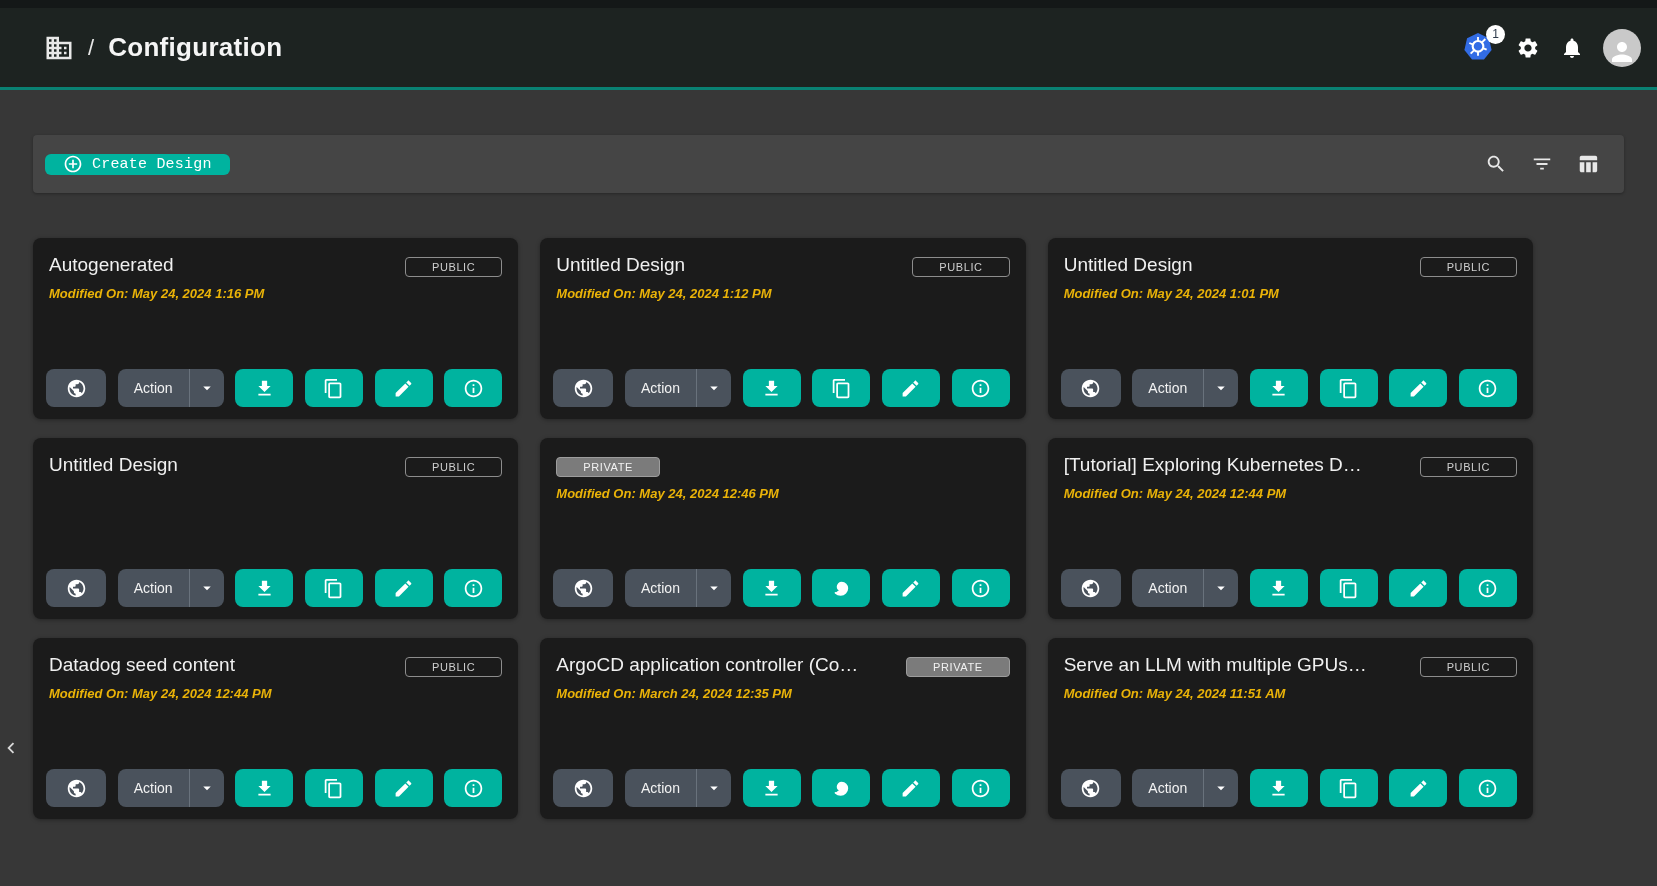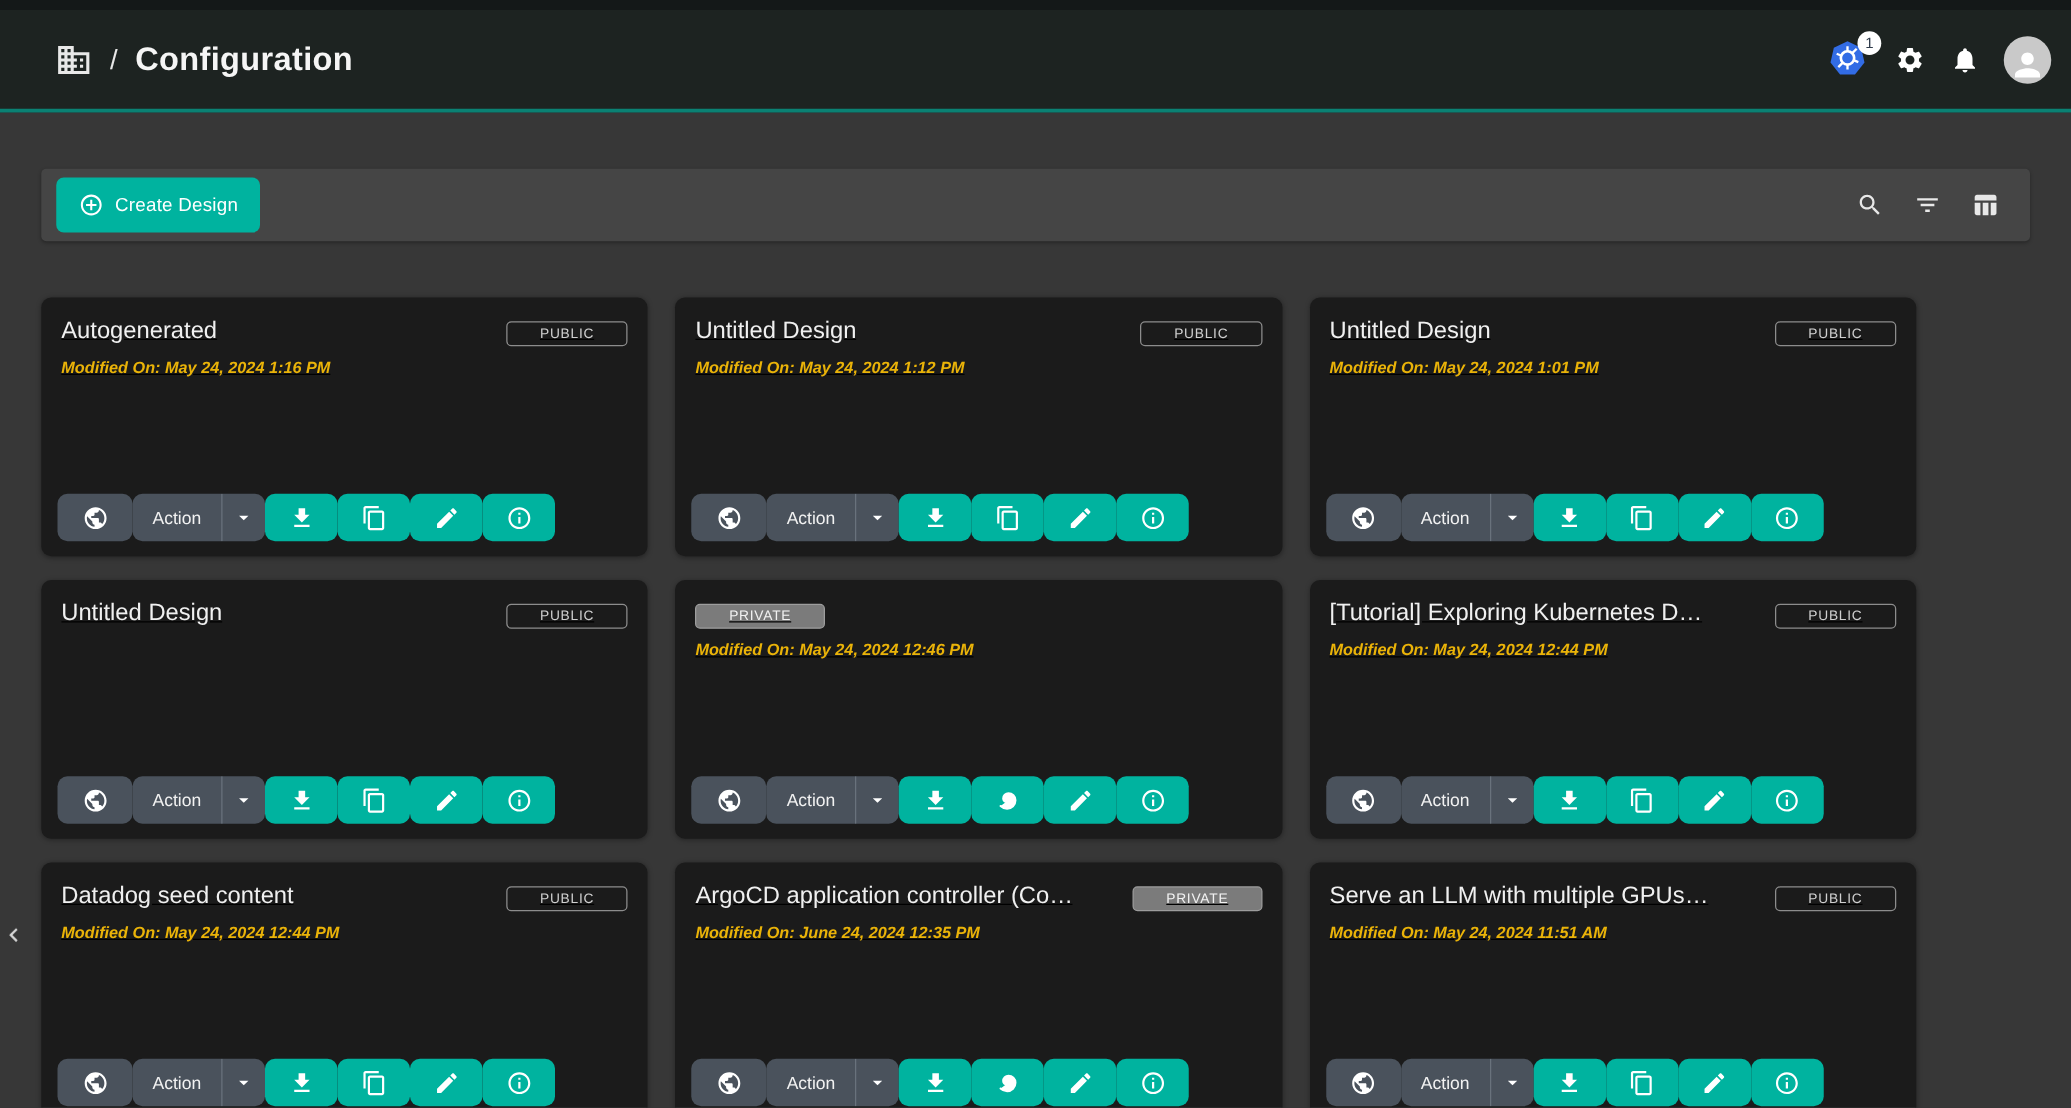--- a/index.html
+++ b/index.html
@@ -22,44 +22,44 @@
     background:#fff; color:#2f3b4b; border-radius:50%; font-size:12px; font-weight:400;
     display:flex; align-items:center; justify-content:center; }
   .avatar { width:38px; height:38px; border-radius:50%; background:#c9c9c9;
     display:flex; align-items:flex-end; justify-content:center; overflow:hidden; cursor:pointer; }
   .avatar svg { width:30px; height:30px; fill:#ffffff; }
 
   
   .toolbar { margin:45px 33px 0 33px; height:58px; background:#454545; border-radius:4px;
     display:flex; align-items:center; padding:0 24px 0 12px; gap:20px;
     box-shadow:0 1px 3px rgba(0,0,0,.3); }
-  .btn-teal { display:flex; align-items:center; gap:9px; height:44px; padding:0 18px;
+  .btn-teal { display:flex; align-items:center; gap:9px; height:21px; padding:0 18px;
     background:var(--accent); border:none; border-radius:6px; color:#fff;
-    font-size:15px; font-family:Liberation Sans, sans-serif; cursor:pointer; letter-spacing:.2px; }
+    font-size:15px; font-family:Liberation Mono, monospace; cursor:pointer; letter-spacing:.2px; }
   .btn-teal svg { width:20px; height:20px; fill:#fff; }
   .toolbar-right { margin-left:auto; display:flex; align-items:center; gap:22px; }
   .ticon { width:24px; height:24px; cursor:pointer; display:flex; align-items:center; justify-content:center; }
   .ticon svg { width:22px; height:22px; fill:#e8e8e8; }
 
   
   .grid { margin:45px 124px 0 33px; display:grid;
     grid-template-columns:repeat(3,1fr); column-gap:22px; row-gap:19px; }
-  .card { position:relative; height:207px; background:#1b1b1b; border-radius:8px;
-    padding:16px 16px 0 16px; box-shadow:0 1px 4px rgba(0,0,0,.35);text-decoration:underline; }
+  .card { position:relative; height:181px; background:#1b1b1b; border-radius:8px;
+    padding:16px 16px 0 16px; box-shadow:0 1px 4px rgba(0,0,0,.35); }
   .card-top { display:flex; justify-content:space-between; align-items:flex-start; }
   .card-title { font-size:19px; color:#f0f0f0; font-weight:400; max-width:345px;
     white-space:nowrap; overflow:hidden; }
   .badge { flex:none; margin-top:3px; font-size:11px; letter-spacing:.6px; padding:3px 26px;
     border-radius:4px; font-weight:400; }
   .badge-public { border:1px solid #8d8d8d; color:#cfcfcf; background:transparent; }
   .badge-private { border:1px solid #9d9d9d; color:#f2f2f2; background:#7b7b7b; }
   .modified { margin-top:9px; font-size:13px; font-style:italic; font-weight:600; color:#eab308; }
 
   .actions { position:absolute; left:13px; right:16px; bottom:12px;
-    display:flex; justify-content:flex-start; align-items:center; }
+    display:flex; justify-content:space-between; align-items:center; }
   .abtn { height:38px; border:none; border-radius:8px; cursor:pointer;
     display:flex; align-items:center; justify-content:center; }
   .abtn svg { width:21px; height:21px; fill:#fff; }
   .abtn-gray { background:#4a525c; width:60px; }
   .abtn-teal { background:var(--accent); width:58px; }
   .action-split { width:106px; background:#4a525c; padding:0; overflow:hidden; }
   .action-split .lbl { flex:1; color:#f2f2f2; font-size:14px; text-align:center; }
   .action-split .div { width:1px; align-self:stretch; background:#69727c; }
   .action-split .caret { width:34px; display:flex; align-items:center; justify-content:center; }
   .action-split .caret svg { width:18px; height:18px; }
@@ -454,21 +454,21 @@
           </svg>
       </button>
     </div>
   </div>
 
   <div class="card">
     <div class="card-top">
       <span class="card-title">ArgoCD application controller (Co…</span>
       <span class="badge badge-private">PRIVATE</span>
     </div>
-    <div class="modified">Modified On: June 24, 2024 12:35 PM</div>
+    <div class="modified">Modified On: March 24, 2024 12:35 PM</div>
     <div class="actions">
       <button class="abtn abtn-gray">
         <svg viewBox="0 0 24 24">
             <path d="M12 2C6.48 2 2 6.48 2 12s4.48 10 10 10 10-4.48 10-10S17.52 2 12 2zm-1 17.93c-3.95-.49-7-3.85-7-7.93 0-.62.08-1.21.21-1.79L9 15v1c0 1.1.9 2 2 2v1.93zm6.9-2.54c-.26-.81-1-1.39-1.9-1.39h-1v-3c0-.55-.45-1-1-1H8v-2h2c.55 0 1-.45 1-1V7h2c1.1 0 2-.9 2-2v-.41c2.93 1.19 5 4.06 5 7.41 0 2.08-.8 3.97-2.1 5.39z"></path>
           </svg>
       </button>
       <button class="abtn action-split">
         <span class="lbl">Action</span>
         <span class="div"></span>
         <span class="caret">

